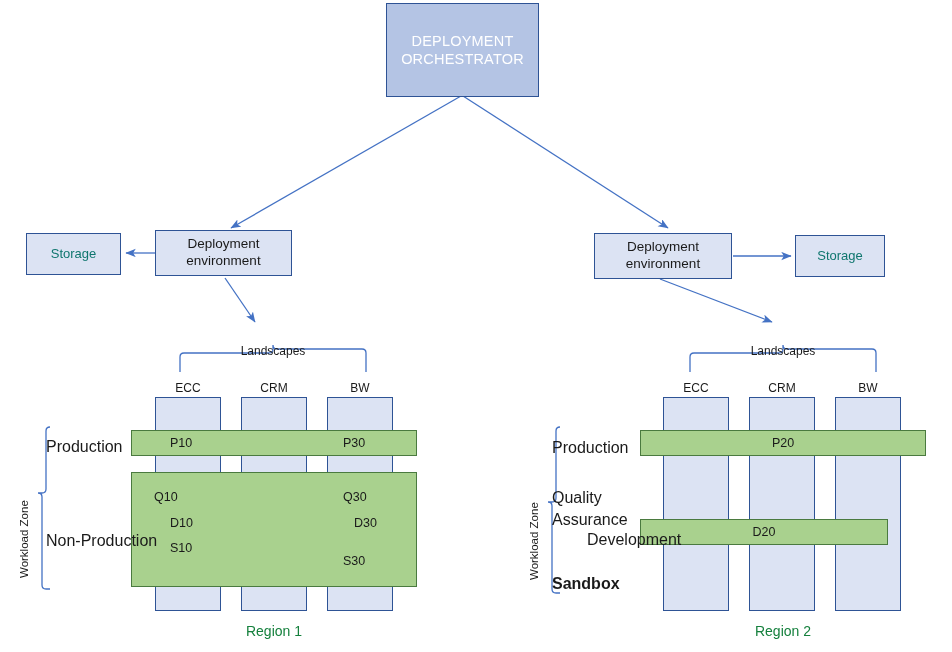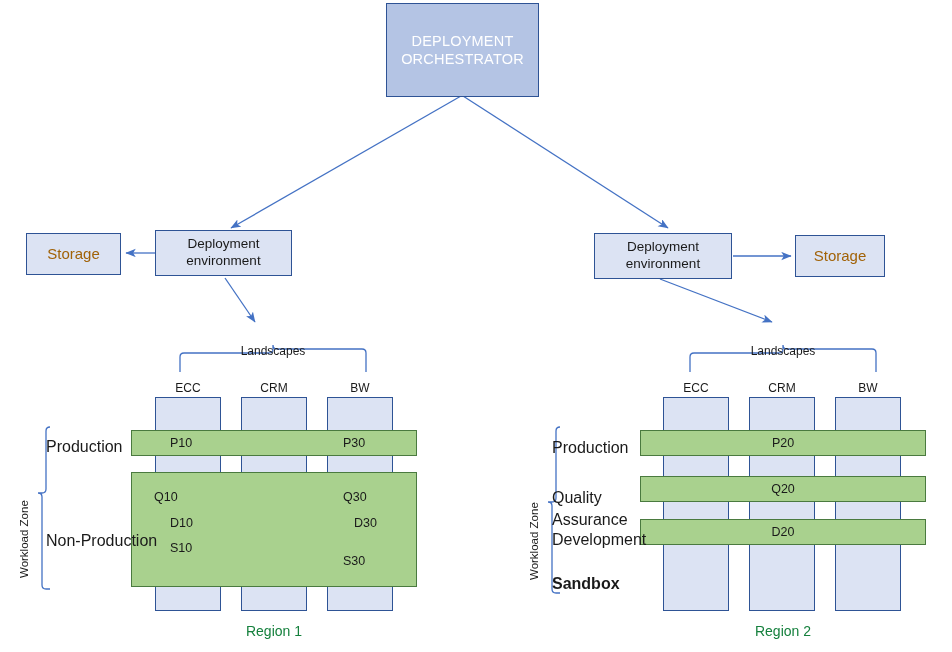--- a/index.html
+++ b/index.html
@@ -46,22 +46,22 @@
   }
   .node-deploy {
     background: #dce3f3;
     border: 1px solid #2e5395;
     color: #1a1a1a;
     font-size: 13.5px;
   }
   .node-storage {
     background: #dce3f3;
     border: 1px solid #2e5395;
-    color: #a16207;
-    font-size: 15px;
+    color: #0f766e;
+    font-size: 13px;
   }
   .col-box {
     position: absolute;
     box-sizing: border-box;
     background: #dce3f3;
     border: 1px solid #2e5395;
   }
   .zone-bar {
     position: absolute;
     box-sizing: border-box;
@@ -217,39 +217,36 @@
   <div class="col-header" style="left:835px; top:381px; width:66px;">BW</div>
 
   <div class="col-box" style="left:663px; top:397px; width:66px; height:214px;"></div>
   <div class="col-box" style="left:749px; top:397px; width:66px; height:214px;"></div>
   <div class="col-box" style="left:835px; top:397px; width:66px; height:214px;"></div>
 
   <div class="zone-bar zone-bar-center" style="left:640px; top:430px; width:286px; height:26px;">
     <span class="bar-label" style="position:static;">P20</span>
   </div>
 
-  <div class="zone-bar zone-bar-center" style="left:640px; top:476px; width:286px; height:26px;">
-    <span class="bar-label" style="position:static;">Q20</span>
-  </div>
-
-  <div class="zone-bar zone-bar-center" style="left:640px; top:519px; width:286px; height:26px;">
+
+  <div class="zone-bar zone-bar-center" style="left:640px; top:519px; width:248px; height:26px;">
     <span class="bar-label" style="position:static;">D20</span>
   </div>
 
 
   <div class="zone-label" style="left:552px; top:437px;">
     <span>Production</span>
   </div>
 
   <div class="zone-label" style="left:552px; top:487px;">
     <span>Quality</span><br>
     <span>Assurance</span>
   </div>
 
-  <div class="zone-label" style="left:552px; top:529px;">
+  <div class="zone-label" style="left:552px; top:529px;padding-left:35px;">
     <span>Development</span>
   </div>
 
   <div class="zone-label" style="left:552px; top:573px;font-weight:bold;">
     <span>Sandbox</span>
   </div>
 
   <div class="wz-label" style="left:528px; top:580px; transform: rotate(-90deg);">Workload Zone</div>
 
   <div class="region-label" style="left:723px; top:623px; width:120px;">Region 2</div>

